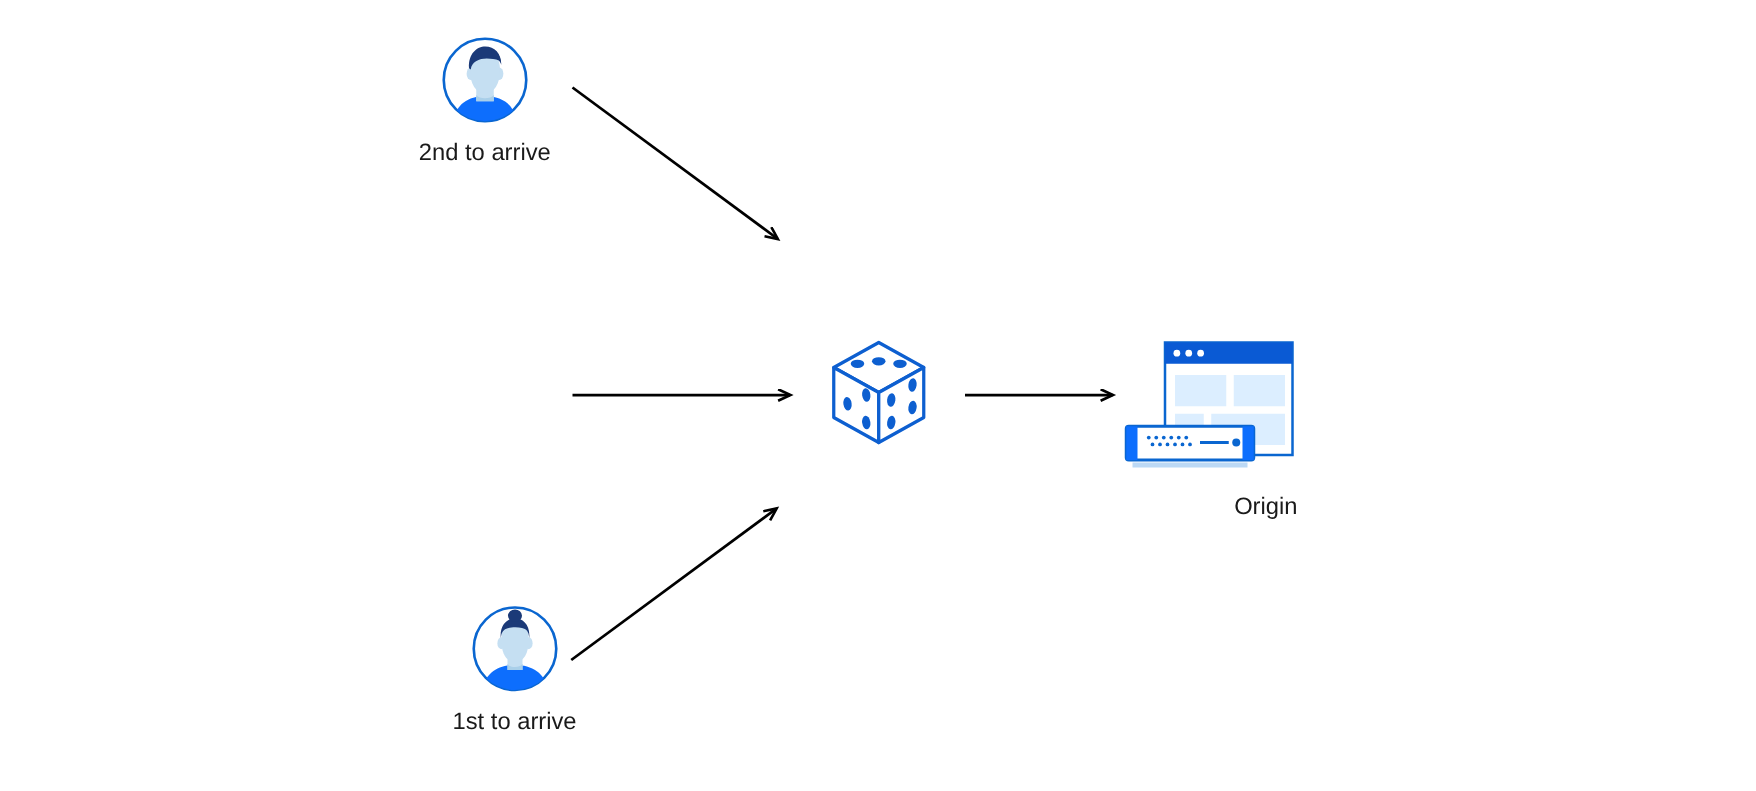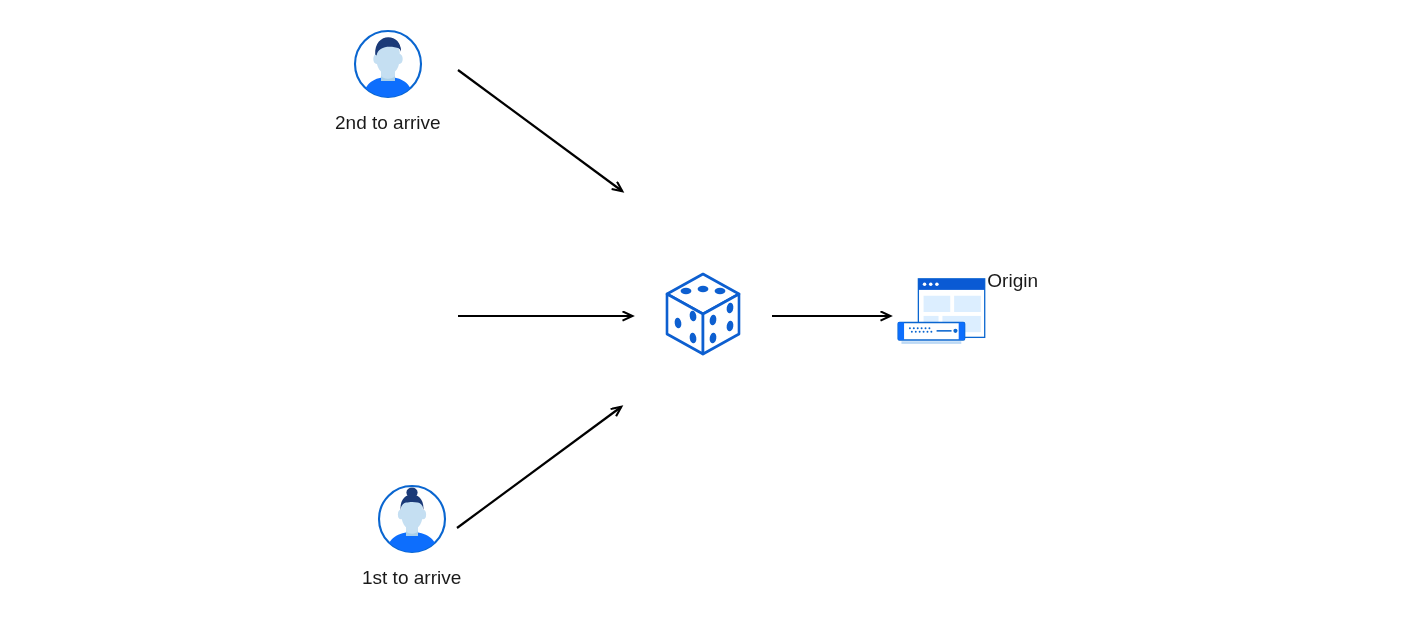--- a/index.html
+++ b/index.html
@@ -51,25 +51,25 @@
     pointer-events: none;
   }
   .dice-wrap {
     position: absolute;
     left: 660px;
     top: 268px;
   }
   .origin-wrap {
     position: absolute;
     left: 893px;
-    top: 256px;
+    top: 269px;
     width: 145px;
     display: flex;
-    flex-direction: row;
-    align-items: flex-start;
+    flex-direction: column;
+    align-items: flex-end;
   }
   .origin-graphic {
     width: 145px;
     height: 112px;
     display: block;
   }
 </style>
 </head>
 <body>
 

